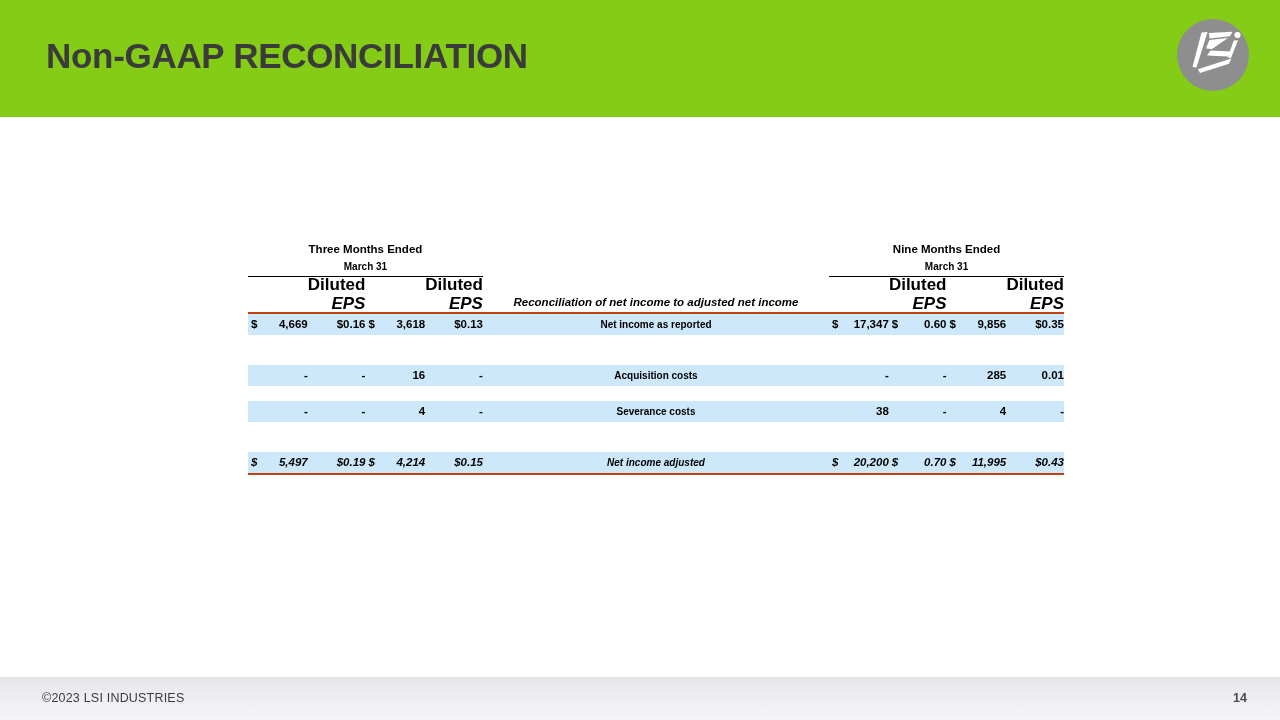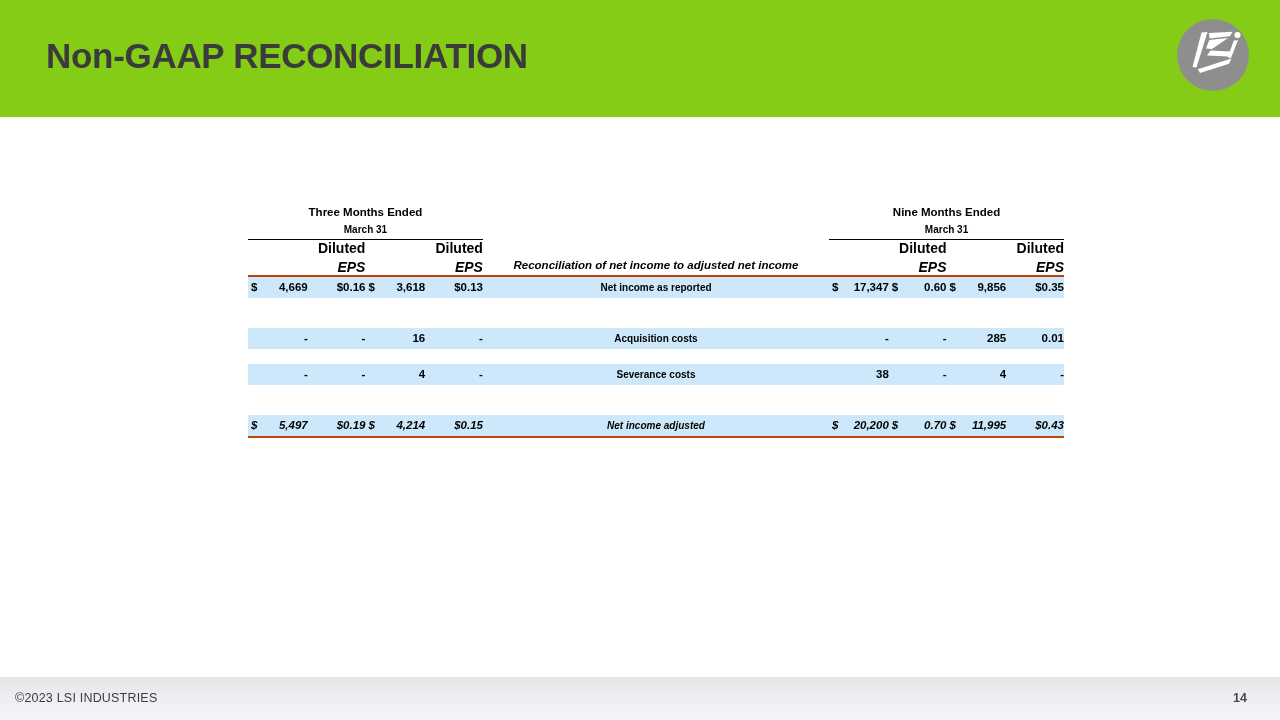--- a/index.html
+++ b/index.html
@@ -49,20 +49,21 @@
     top: 204px;
     width: 816px;
   }
   table.recon {
     border-collapse: collapse;
     width: 816px;
     table-layout: fixed;
     font-size: 11.5px;
     color: #000000;
     font-weight: bold;
+    margin-top: 37px;
   }
   table.recon td, table.recon th {
     padding: 0;
     margin: 0;
     font-weight: bold;
     vertical-align: bottom;
     white-space: nowrap;
   }
 
   
@@ -86,21 +87,21 @@
   .rule-bottom { border-bottom: 1.3px solid #000; }
 
   .yr {
     text-align: center;
     font-size: 11.5px;
     height: 19px;
     line-height: 19px;
   }
   .sub-hd {
     text-align: right;
-    font-size: 14px;
+    font-size: 17px;
     height: 16px;
     line-height: 16px;
     padding-right: 4px;
   }
   .lbl-hd {
     text-align: center;
     font-size: 11.5px;
     height: 19px;
     line-height: 19px;
   }
@@ -146,21 +147,21 @@
     position: absolute;
     left: 0;
     bottom: 0;
     width: 1280px;
     height: 42px;
     background: linear-gradient(to bottom, #e6e6e8 0%, #eeeef2 45%, #f4f5f9 100%);
     border-top: 1px solid #e2e2e5;
   }
   .copyright {
     position: absolute;
-    left: 15px;
+    left: 42px;
     top: 13px;
     font-size: 12.5px;
     color: #3c3c3c;
     letter-spacing: 0.2px;
   }
   .page-num {
     position: absolute;
     right: 33px;
     top: 13px;
     font-size: 12.5px;

